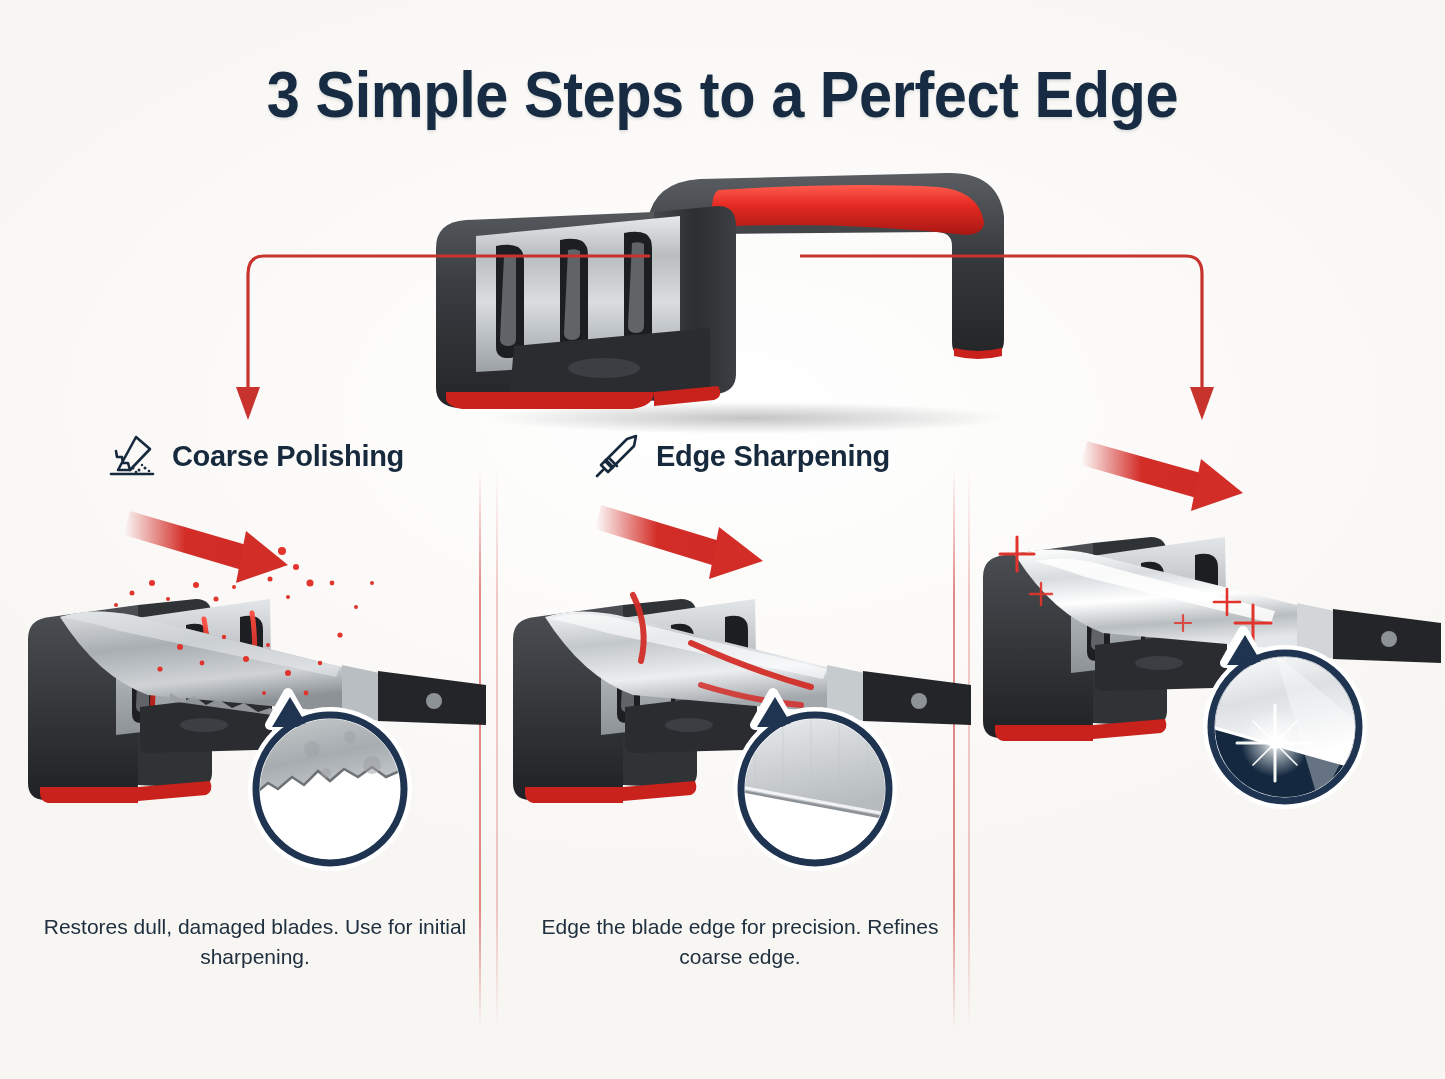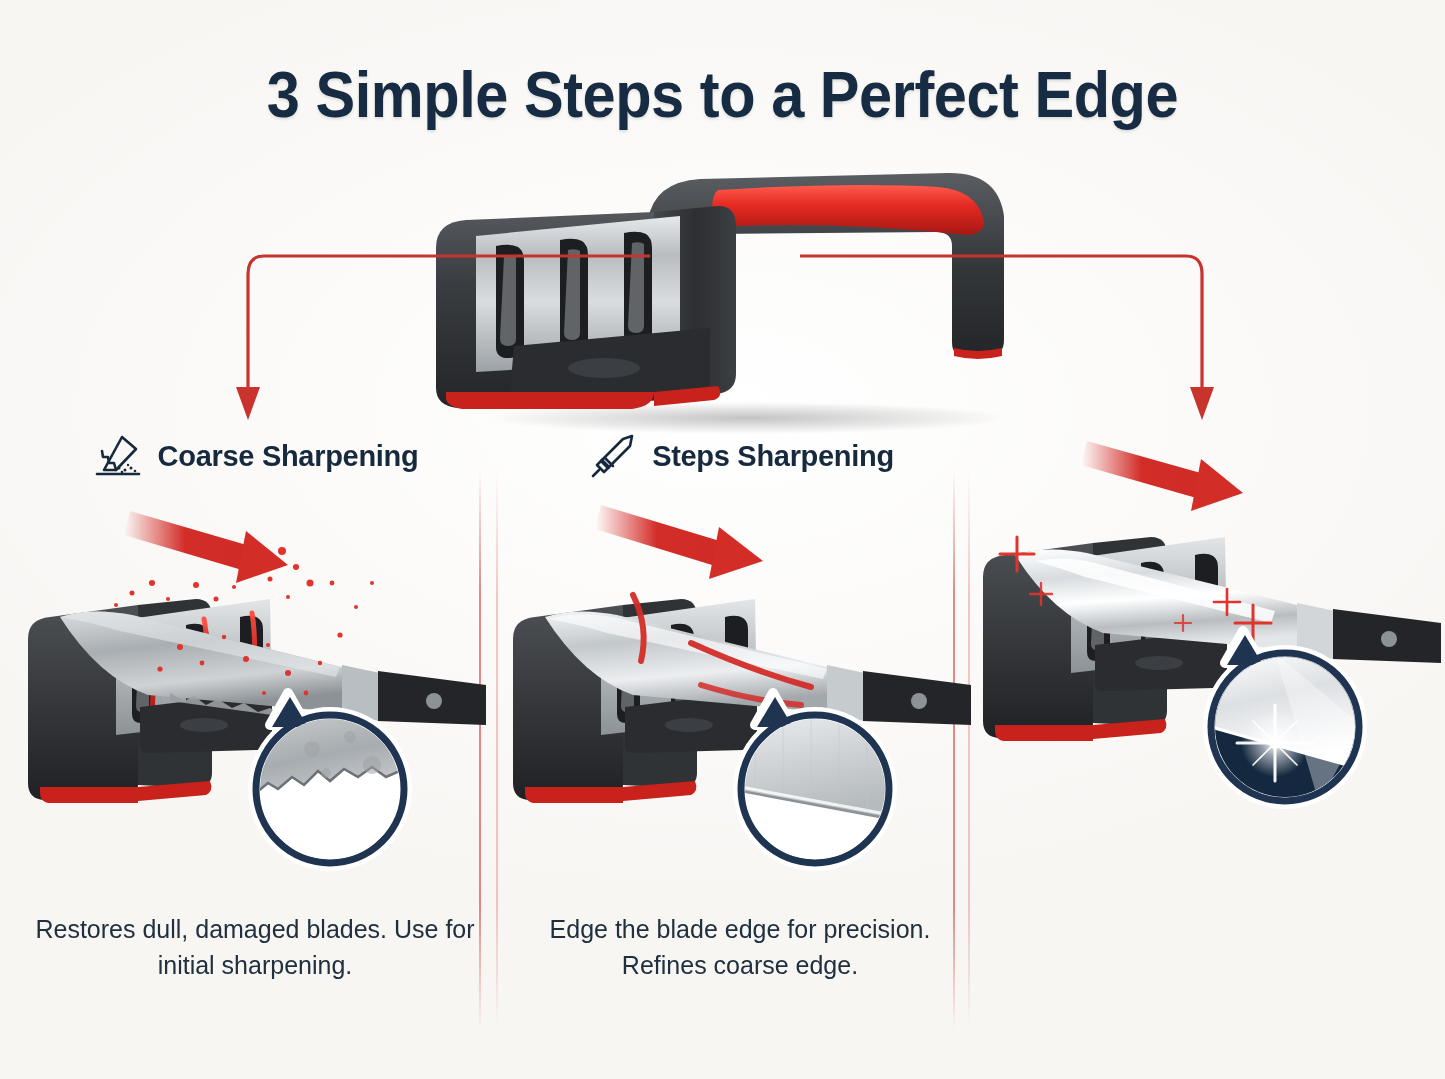--- a/index.html
+++ b/index.html
@@ -61,21 +61,21 @@
   .step-icon{width:52px;height:48px;flex:0 0 auto;}
   .step-title{
     font-size:29px;font-weight:bold;color:#17293d;
     white-space:nowrap;letter-spacing:-0.3px;
   }
   .step-art{position:relative;width:470px;height:400px;}
   .step-art svg{position:absolute;left:0;top:0;}
   .step-desc{
     position:absolute;left:10px;right:10px;top:490px;
     text-align:center;
-    font-size:25px;line-height:1.42;
+    font-size:21px;line-height:1.42;
     color:#20303f;
     font-family:"Liberation Sans", sans-serif;
   }
   .step.s1 .step-desc{top:487px;}
   .step.s2 .step-desc{top:487px;}
   .step.s3 .step-desc{top:487px;}
 </style>
 </head>
 <body>
 
@@ -179,21 +179,21 @@
         <g fill="#17293d">
           <circle cx="27" cy="36" r="1.5"></circle>
             <circle cx="33" cy="38" r="1.5"></circle>
           <circle cx="39" cy="36" r="1.5"></circle>
             <circle cx="30" cy="40" r="1.3"></circle>
           <circle cx="36" cy="33" r="1.2"></circle>
             <circle cx="43" cy="39" r="1.3"></circle>
         </g>
       </svg>
     </span>
-    <span class="step-title">Coarse Sharpening</span>
+    <span class="step-title">Coarse Polishing</span>
   </div>
 
   <div class="step-art">
     <svg width="470" height="400" viewBox="0 0 470 400">
       <defs>
         <linearGradient id="c_blade" x1="0" y1="0" x2="0.3" y2="1">
           <stop offset="0" stop-color="#dcdfe1"></stop>
           <stop offset="0.4" stop-color="#a9aeb2"></stop>
           <stop offset="0.75" stop-color="#cfd3d6"></stop>
           <stop offset="1" stop-color="#8d9296"></stop>
@@ -323,21 +323,21 @@
     <span class="step-icon">
       <svg width="52" height="48" viewBox="0 0 52 48">
         <g fill="none" stroke="#17293d" stroke-width="2.6" stroke-linejoin="round" stroke-linecap="round">
           <path d="M46 4 L44 14 L22 36 L15 29 L37 7 Z"></path>
           <path d="M19 26 L27 34"></path>
           <path d="M16 28 L11 33 L18 40 L23 35 Z"></path>
           <path d="M13 38 L7 44"></path>
         </g>
       </svg>
     </span>
-    <span class="step-title">Steps Sharpening</span>
+    <span class="step-title">Edge Sharpening</span>
   </div>
 
   <div class="step-art">
     <svg width="470" height="400" viewBox="0 0 470 400">
       <defs>
         <linearGradient id="f_blade" x1="0" y1="0" x2="0.25" y2="1">
           <stop offset="0" stop-color="#f2f4f5"></stop>
           <stop offset="0.35" stop-color="#c3c8cb"></stop>
           <stop offset="0.7" stop-color="#eceef0"></stop>
           <stop offset="1" stop-color="#a3a8ac"></stop>

